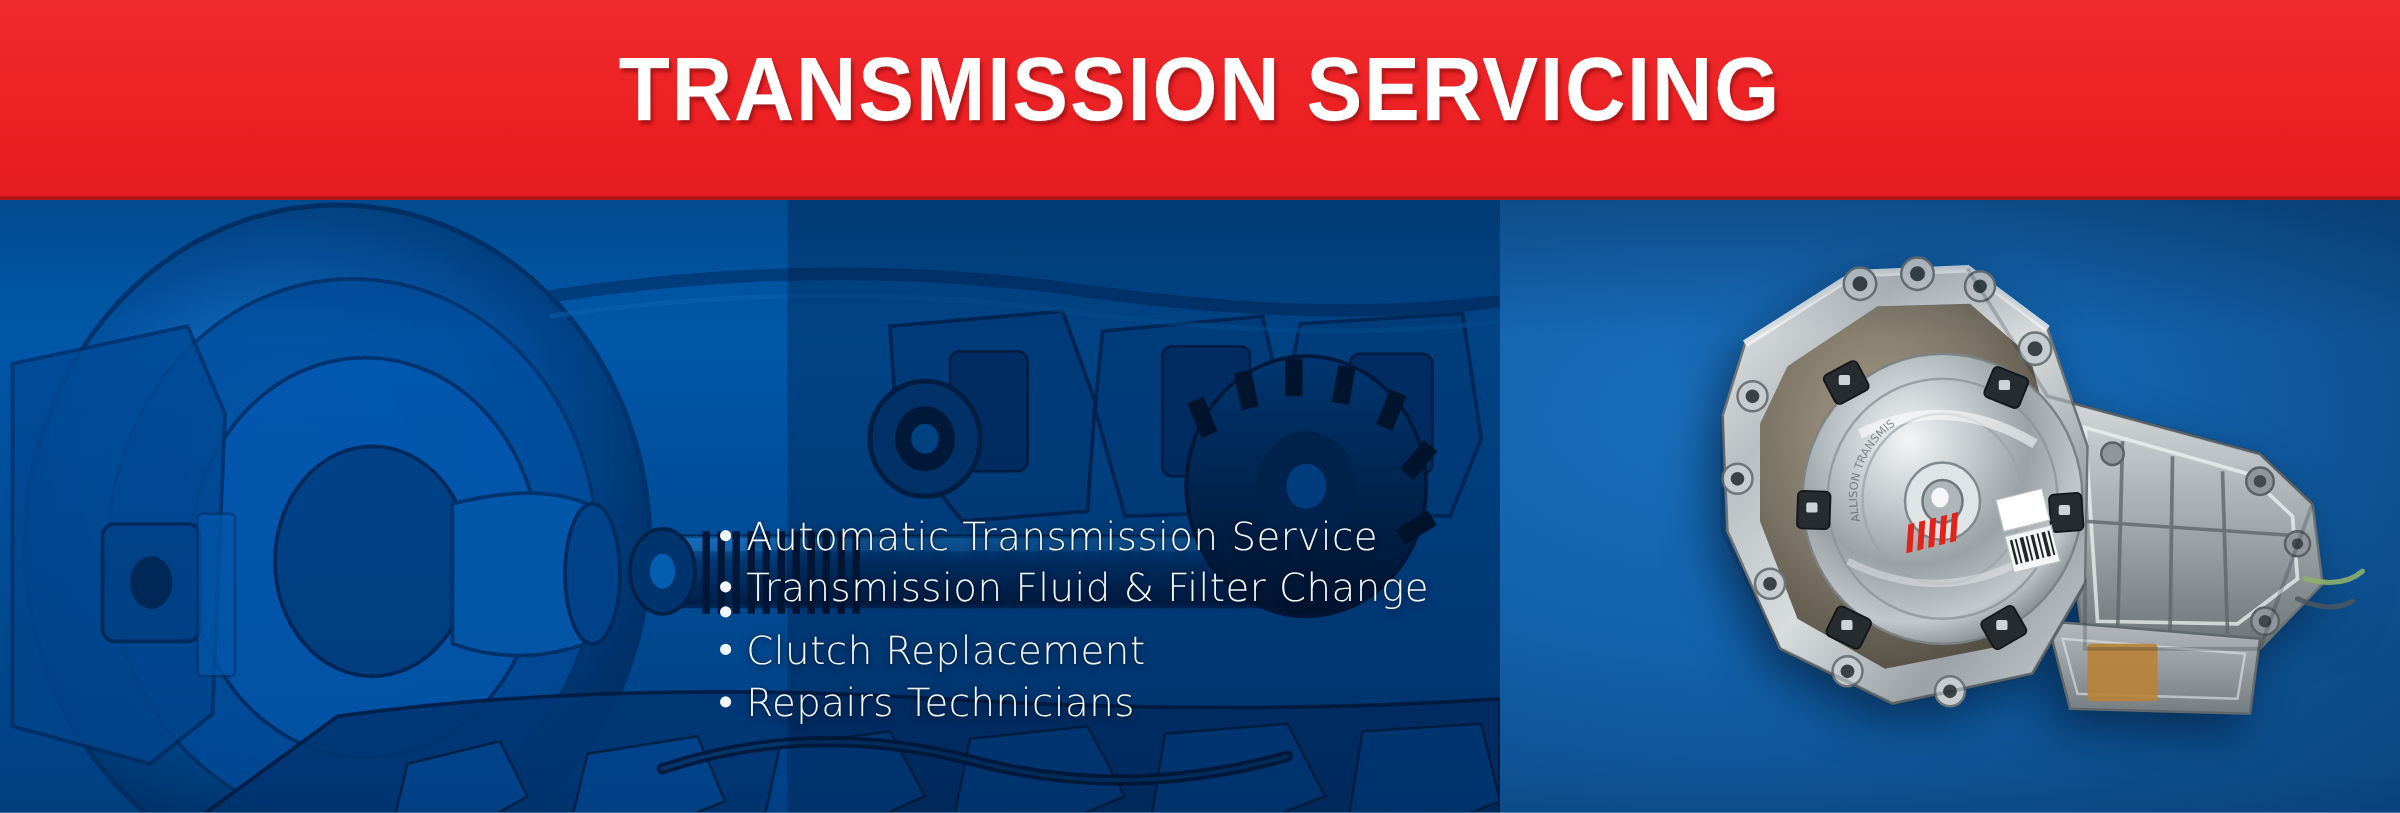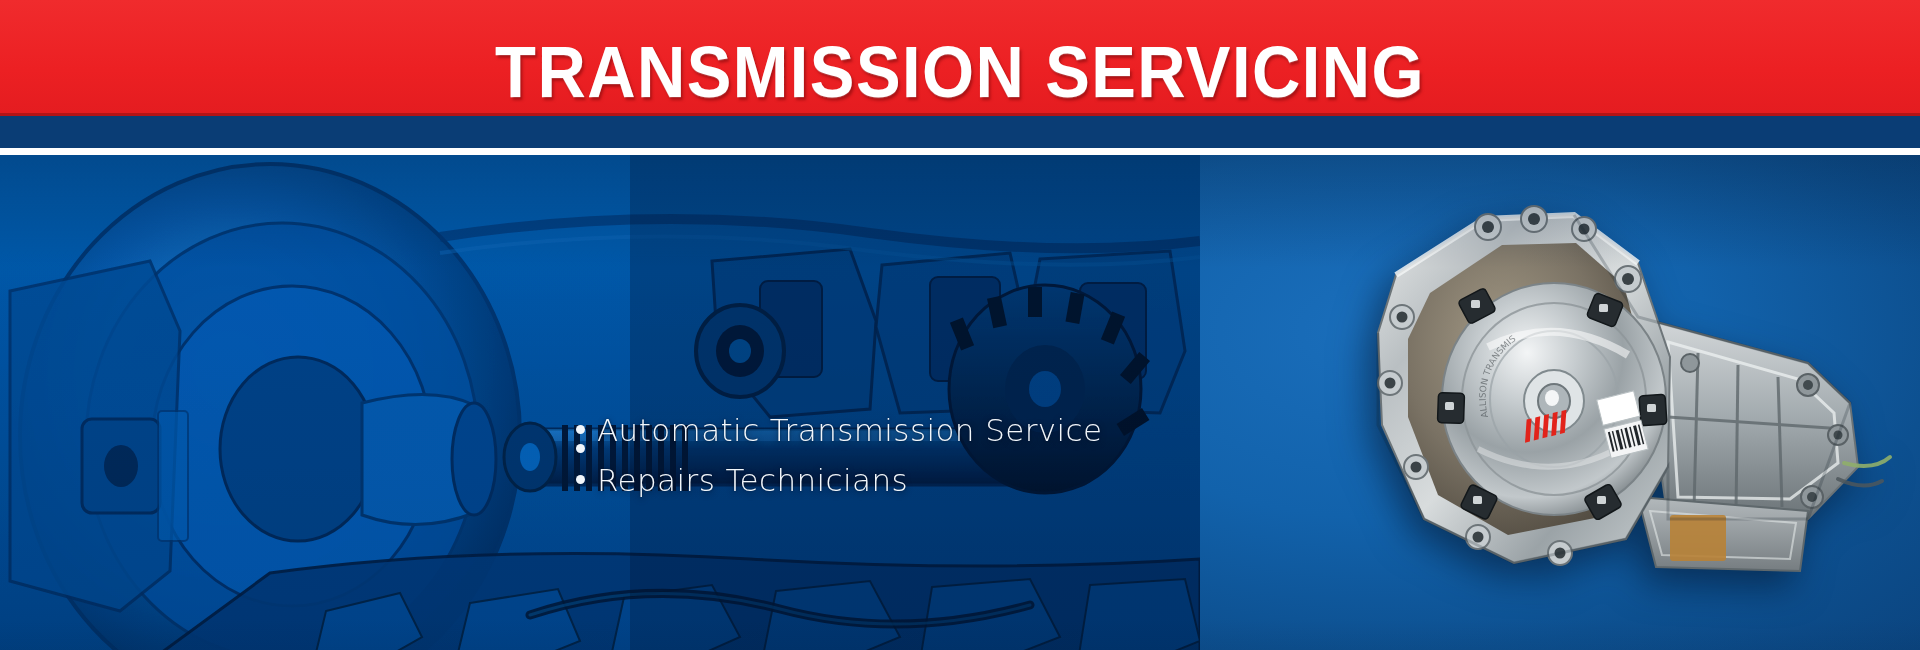--- a/index.html
+++ b/index.html
@@ -18,21 +18,21 @@
     height: 650px;
     overflow: hidden;
     background: #0a3d75;
   }
 
   
   .header-bar {
     position: absolute;
     left: 0; top: 0;
     width: 1920px;
-    height: 116px;
+    height: 160px;
     background: #ee2326;
     background-image:
        linear-gradient(180deg, #f02b2d 0%, #ec2023 60%, #e41c20 100%);
     z-index: 40;
     overflow: hidden;
   }
   .header-bar::after{
     content:"";
     position:absolute;
     left:0; bottom:0; width:100%; height:3px;
@@ -449,20 +449,28 @@
       </svg>
     </div>
 
     <ul class="features">
       <li>
         <span class="dot"></span>
         <span>Automatic Transmission Service</span>
       </li>
       <li>
         <span class="dot"></span>
+        <span>Transmission Fluid &amp; Filter Change</span>
+      </li>
+      <li>
+        <span class="dot"></span>
+      </li>
+      <li>
+        <span class="dot"></span>
+        <span>Clutch Replacement</span>
       </li>
       <li>
         <span class="dot"></span>
         <span>Repairs Technicians</span>
       </li>
     </ul>
 
   </div>
 </div>
 

